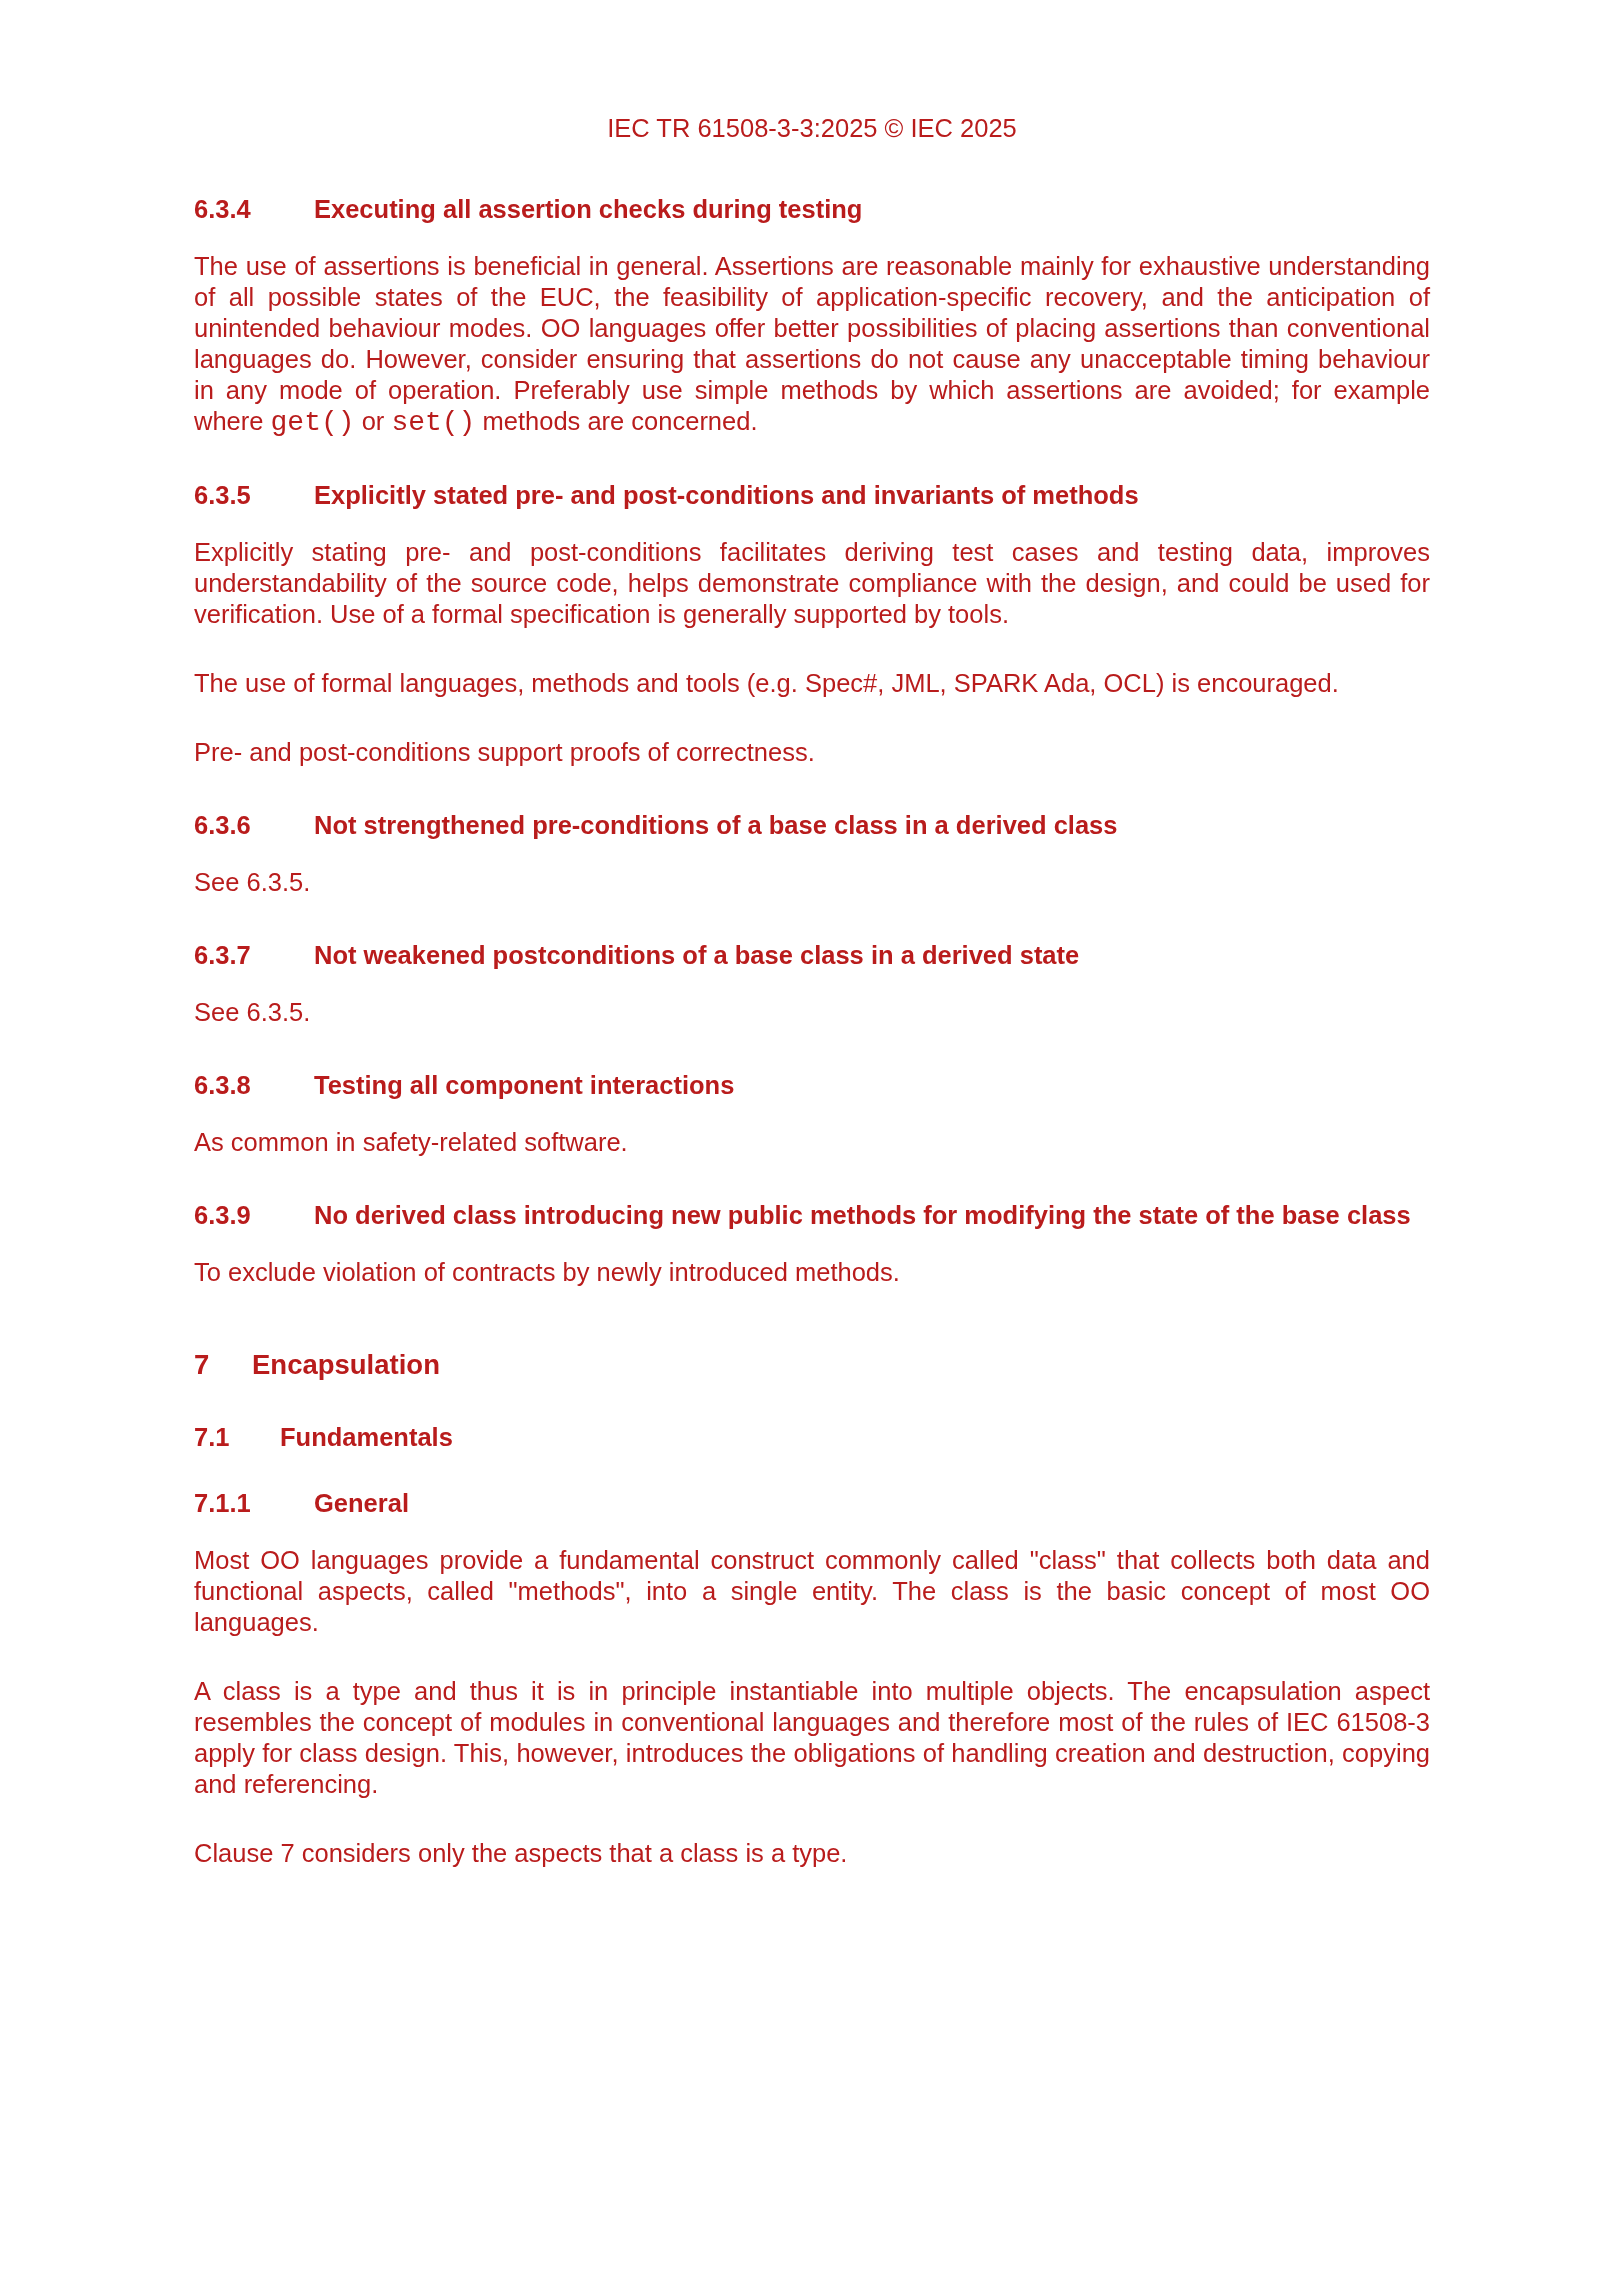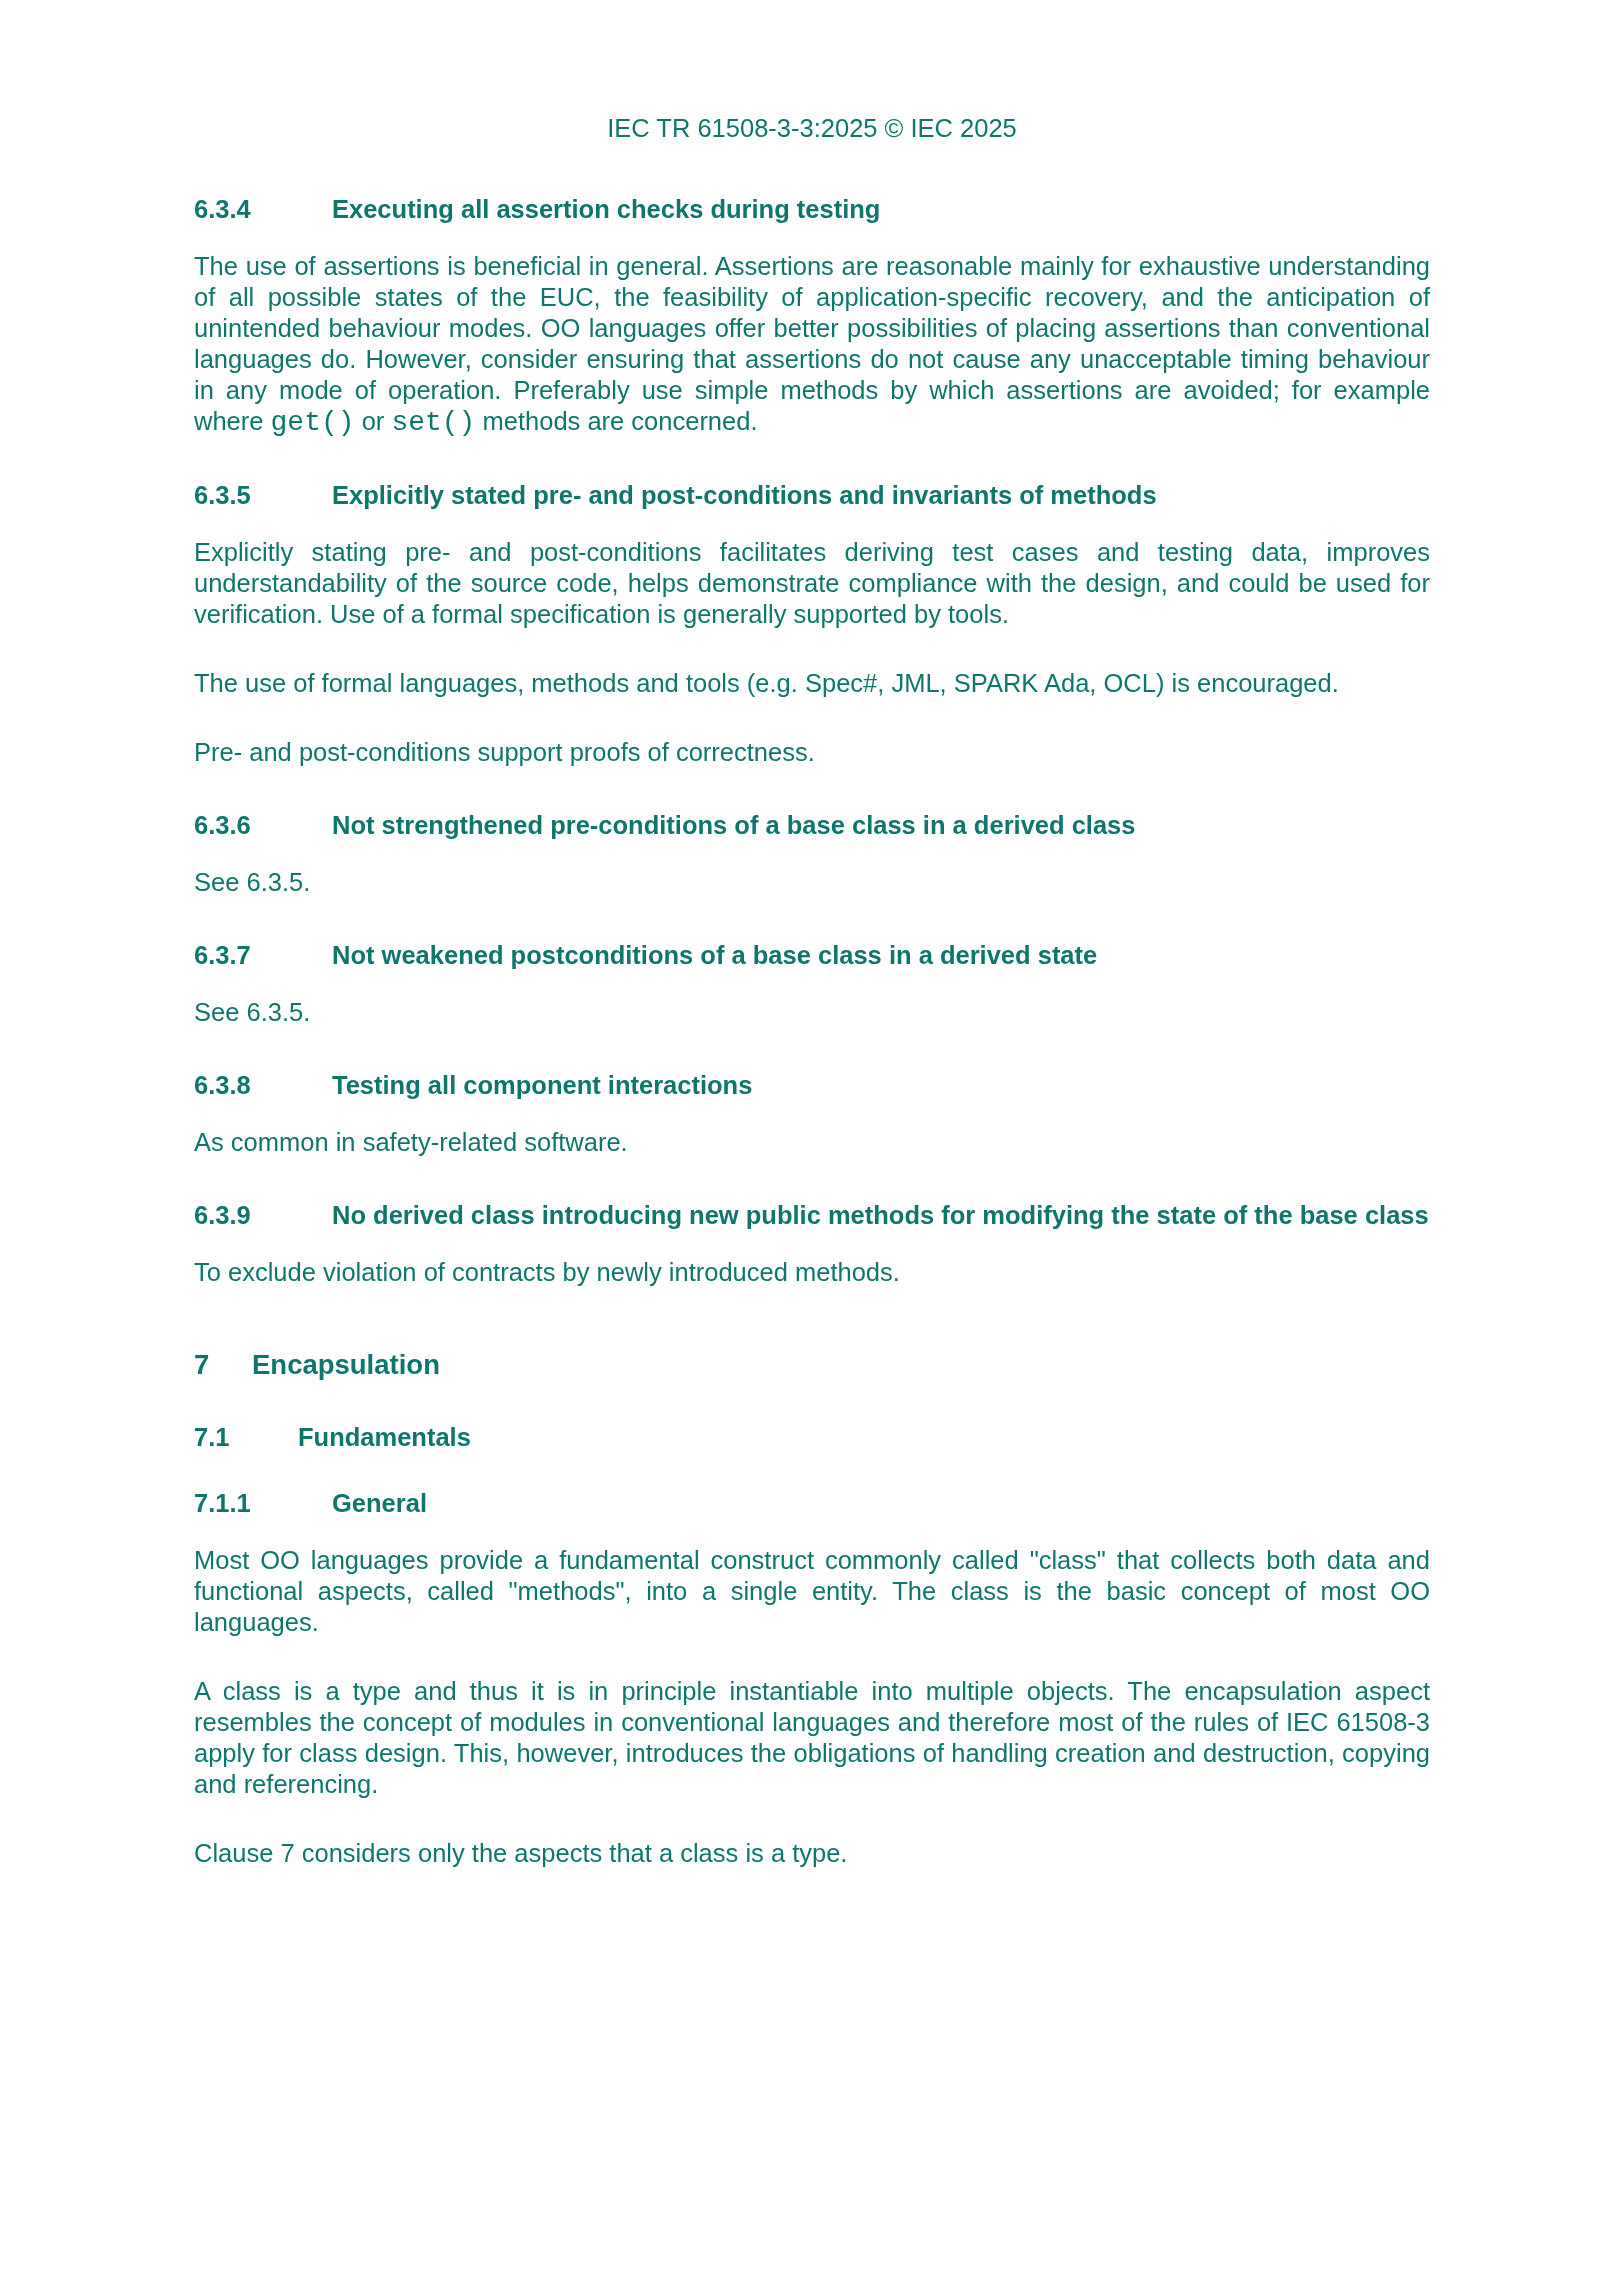--- a/index.html
+++ b/index.html
@@ -8,21 +8,21 @@
     background: #ffffff;
   }
   .page {
     position: relative;
     width: 1623px;
     height: 2295px;
     background: #ffffff;
     font-family: "Liberation Sans", sans-serif;
     font-size: 25.5px;
     line-height: 31px;
-    color: #0f766e;
+    color: #b91c1c;
     overflow: hidden;
   }
   .running-header {
     position: absolute;
     top: 113px;
     left: 194px;
     width: 1236px;
     text-align: center;
     white-space: nowrap;
   }
@@ -37,21 +37,20 @@
     text-align: justify;
   }
   .content p.after-h {
     margin-top: 26px;
   }
   .h-sub {
     display: flex;
     margin: 42px 0 0 0;
     font-weight: bold;
     text-align: left;
-    gap: 18px;
   }
   .h-sub.first {
     margin-top: 10.5px;
   }
   .h-clause {
     display: flex;
     margin: 58px 0 0 0;
     font-weight: bold;
     font-size: 27.5px;
     line-height: 37px;

